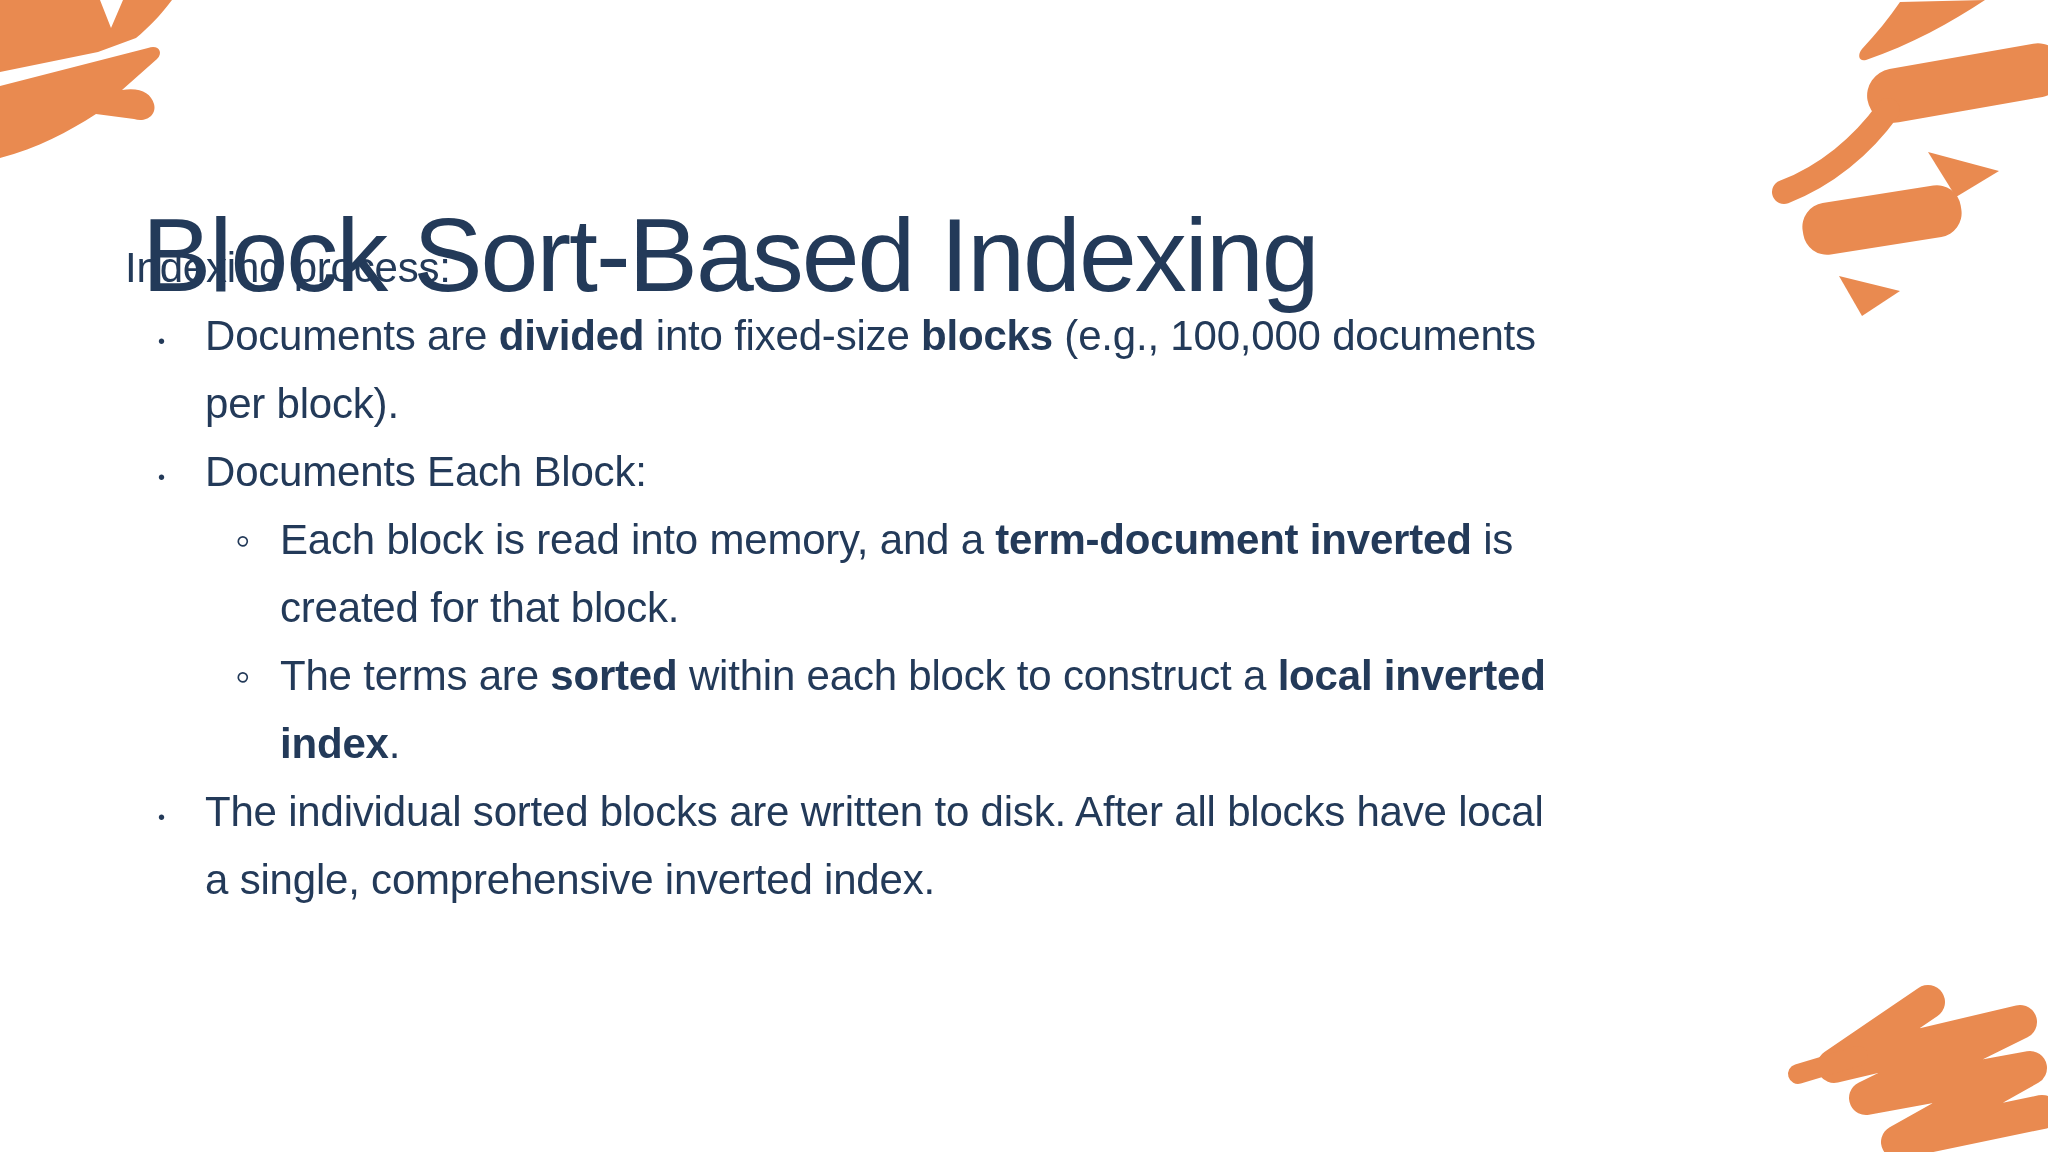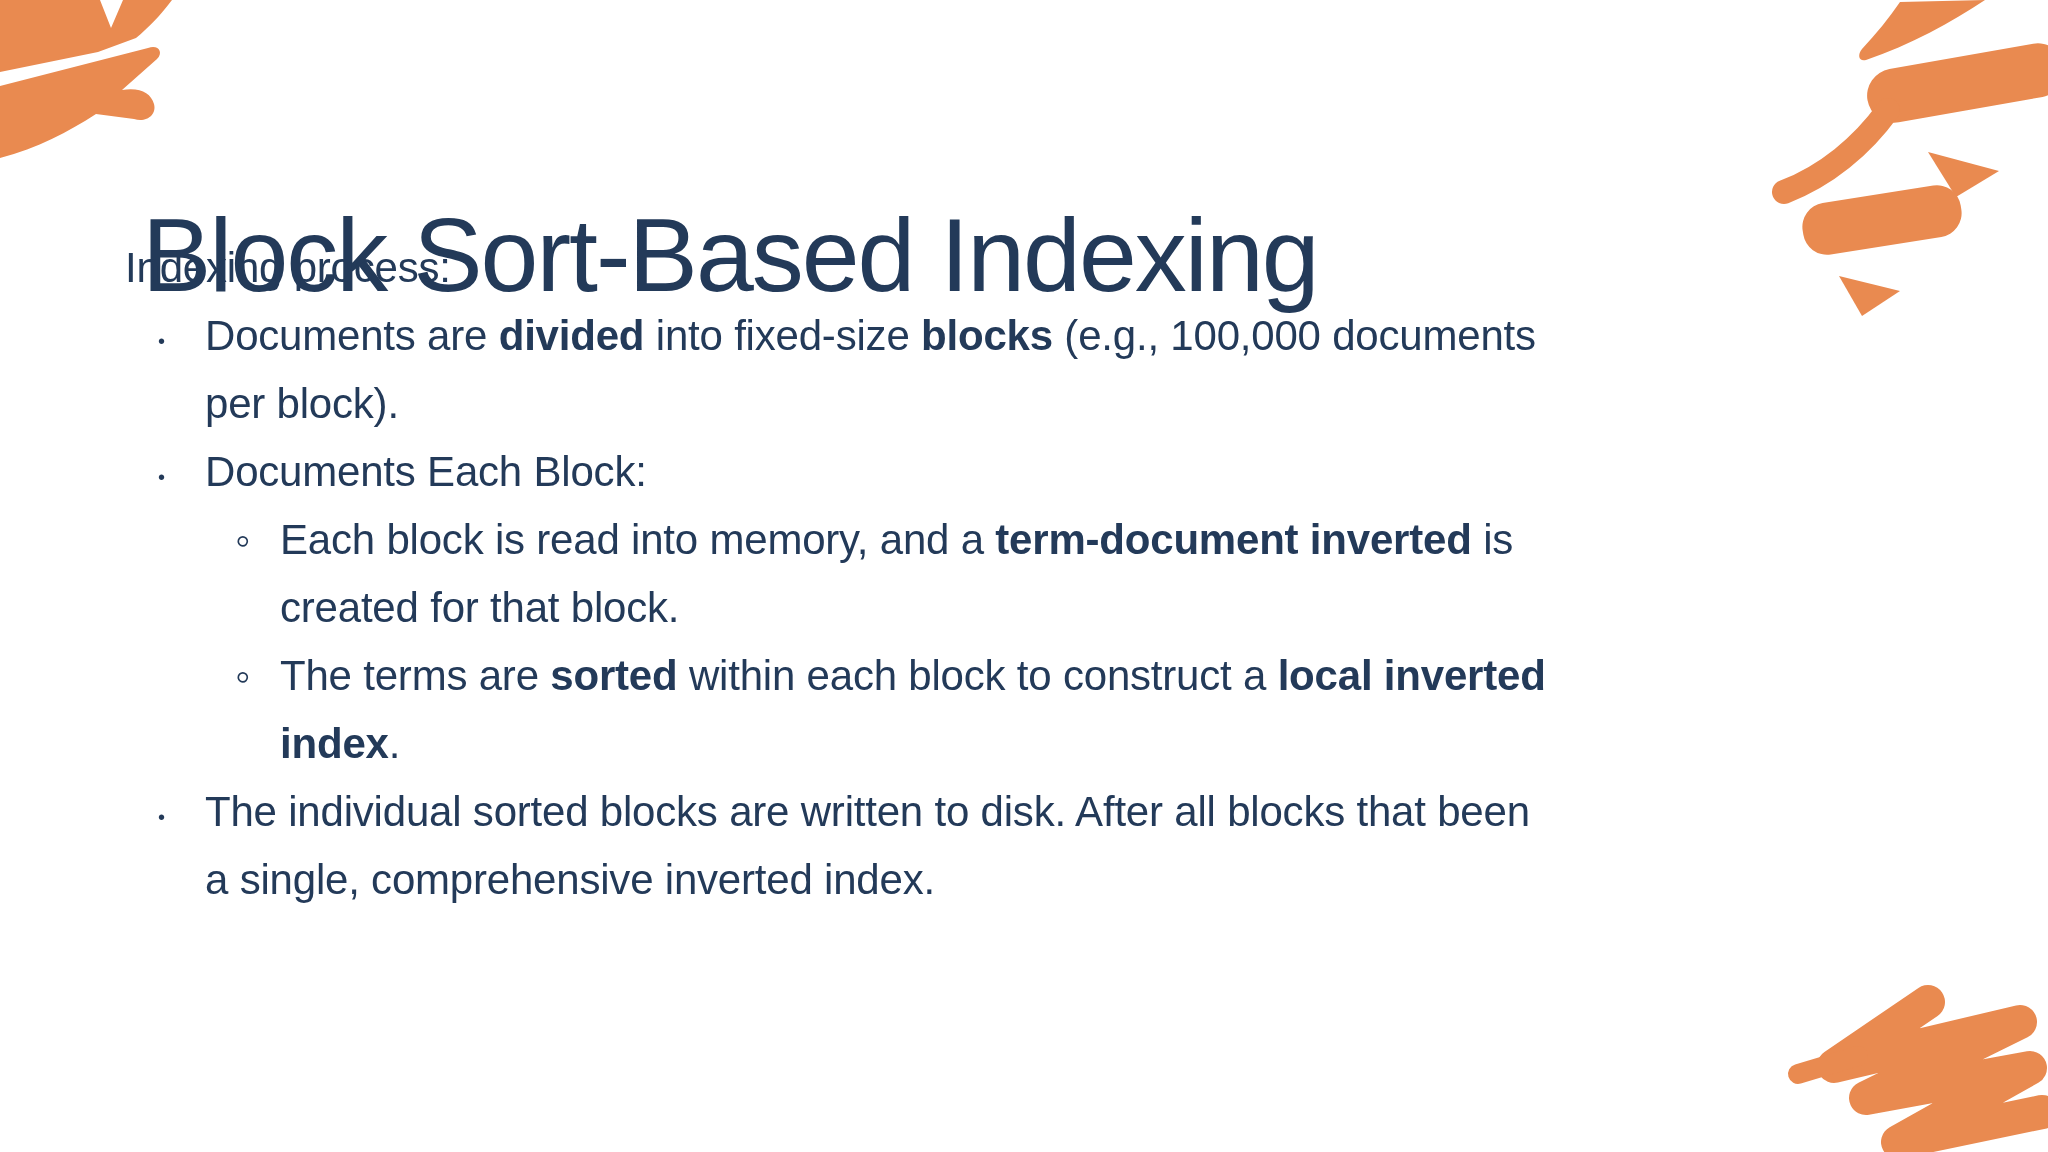--- a/index.html
+++ b/index.html
@@ -110,20 +110,20 @@
         <div class="item lvl2">
           <span class="marker">◦</span>
           <div class="lines">
             <div class="line"><span>The terms are </span><span class="b">sorted</span><span> within each block to construct a </span><span class="b">local inverted</span></div>
             <div class="line"><span class="b">index</span><span>.</span></div>
           </div>
         </div>
         <div class="item lvl1">
           <span class="marker">•</span>
           <div class="lines">
-            <div class="line"><span>The individual sorted blocks are written to disk. After all blocks that been</span></div>
+            <div class="line"><span>The individual sorted blocks are written to disk. After all blocks have local</span></div>
             <div class="line"><span>a single, comprehensive inverted index.</span></div>
           </div>
         </div>
       </div>
   </div>
 
 </div>
 
 </body></html>

